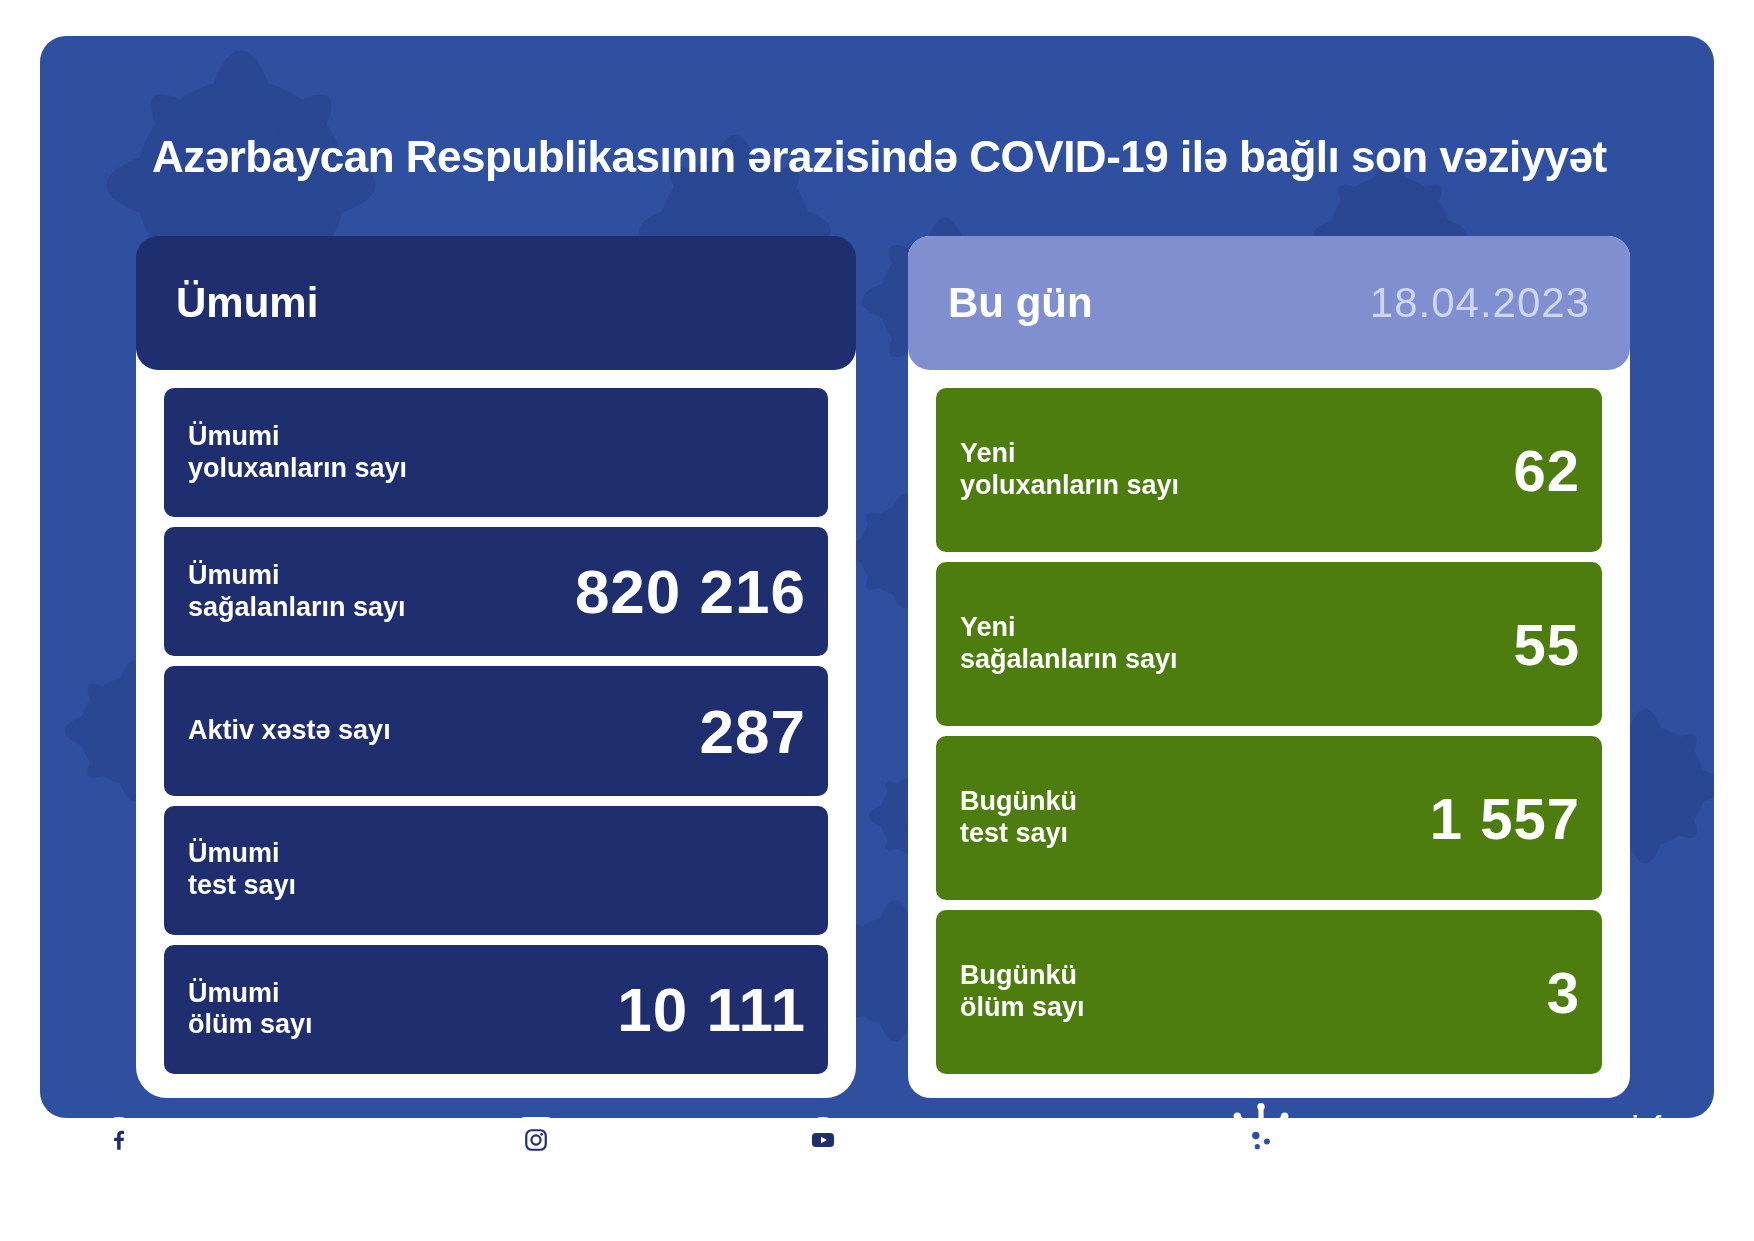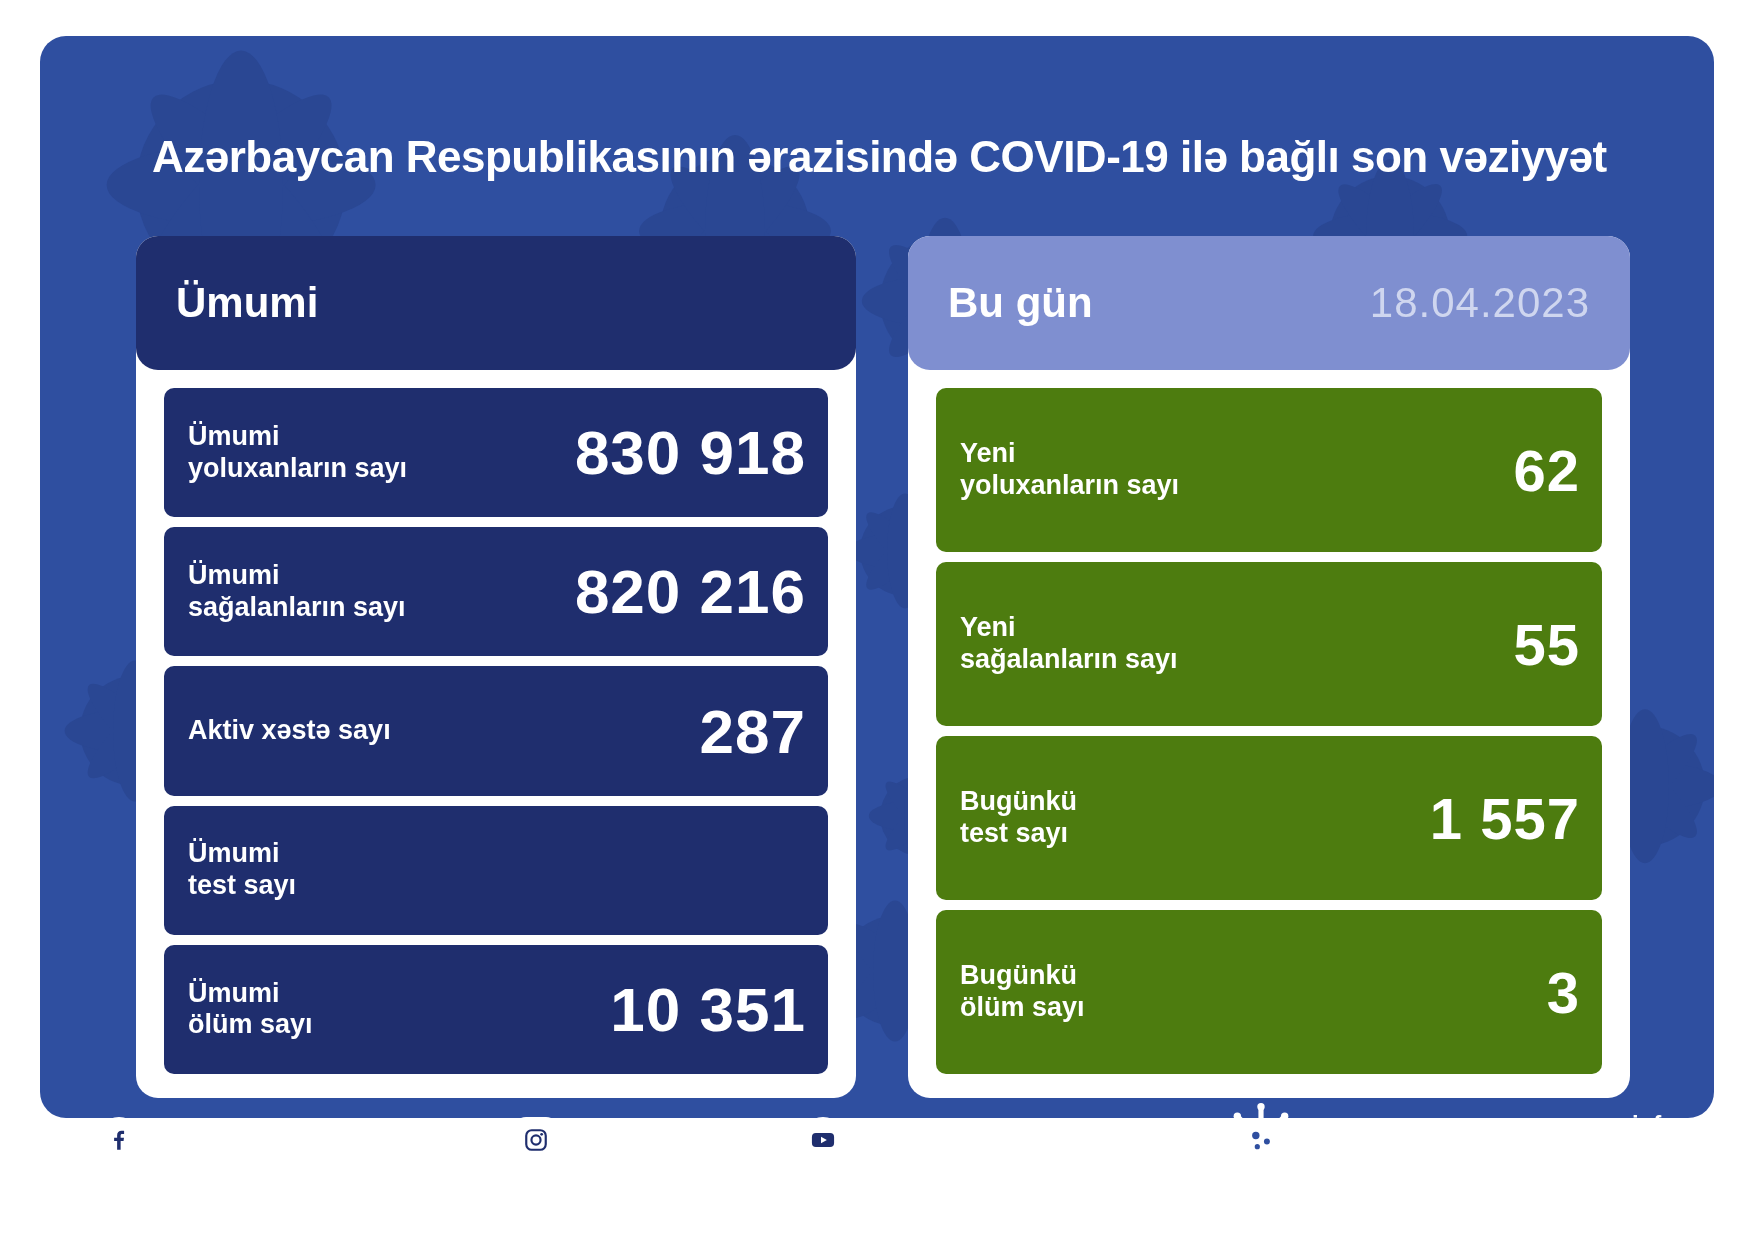--- a/index.html
+++ b/index.html
@@ -78,21 +78,21 @@
     font-weight: bold;
     letter-spacing: -0.5px;
     white-space: nowrap;
   }
 
   .card {
     position: absolute;
     background: #ffffff;
     border-radius: 22px;
   }
-  .card-left  { left: 96px;  top: 200px; width: 720px; height: 862px; }
+  .card-left  { left: 96px;  top: 200px; width: 720px; height: 862px; border-radius: 31px; }
   .card-right { left: 868px; top: 200px; width: 722px; height: 862px; }
 
   .panel-head {
     position: absolute;
     left: 0;
     top: 0;
     width: 100%;
     height: 134px;
     border-radius: 22px;
     display: flex;
@@ -260,39 +260,38 @@
   <div class="title">Azərbaycan Respublikasının ərazisində COVID-19 ilə bağlı son vəziyyət</div>
 
   <div class="card card-left">
     <div class="panel-head head-left">
       <span class="head-label">Ümumi</span>
     </div>
     <div class="rows">
       <div class="row row-left">
         <span class="row-label">Ümumi
 yoluxanların sayı</span>
-        <span class="row-value">830 918</span>
       </div>
       <div class="row row-left">
         <span class="row-label">Ümumi
 sağalanların sayı</span>
         <span class="row-value">820 216</span>
       </div>
       <div class="row row-left">
         <span class="row-label">Aktiv xəstə sayı</span>
         <span class="row-value">287</span>
       </div>
       <div class="row row-left">
         <span class="row-label">Ümumi
 test sayı</span>
       </div>
       <div class="row row-left">
         <span class="row-label">Ümumi
 ölüm sayı</span>
-        <span class="row-value">10 351</span>
+        <span class="row-value">10 111</span>
       </div>
     </div>
   </div>
 
   <div class="card card-right">
     <div class="panel-head head-right">
       <span class="head-label">Bu gün</span>
       <span class="head-date">18.04.2023</span>
     </div>
     <div class="rows">

